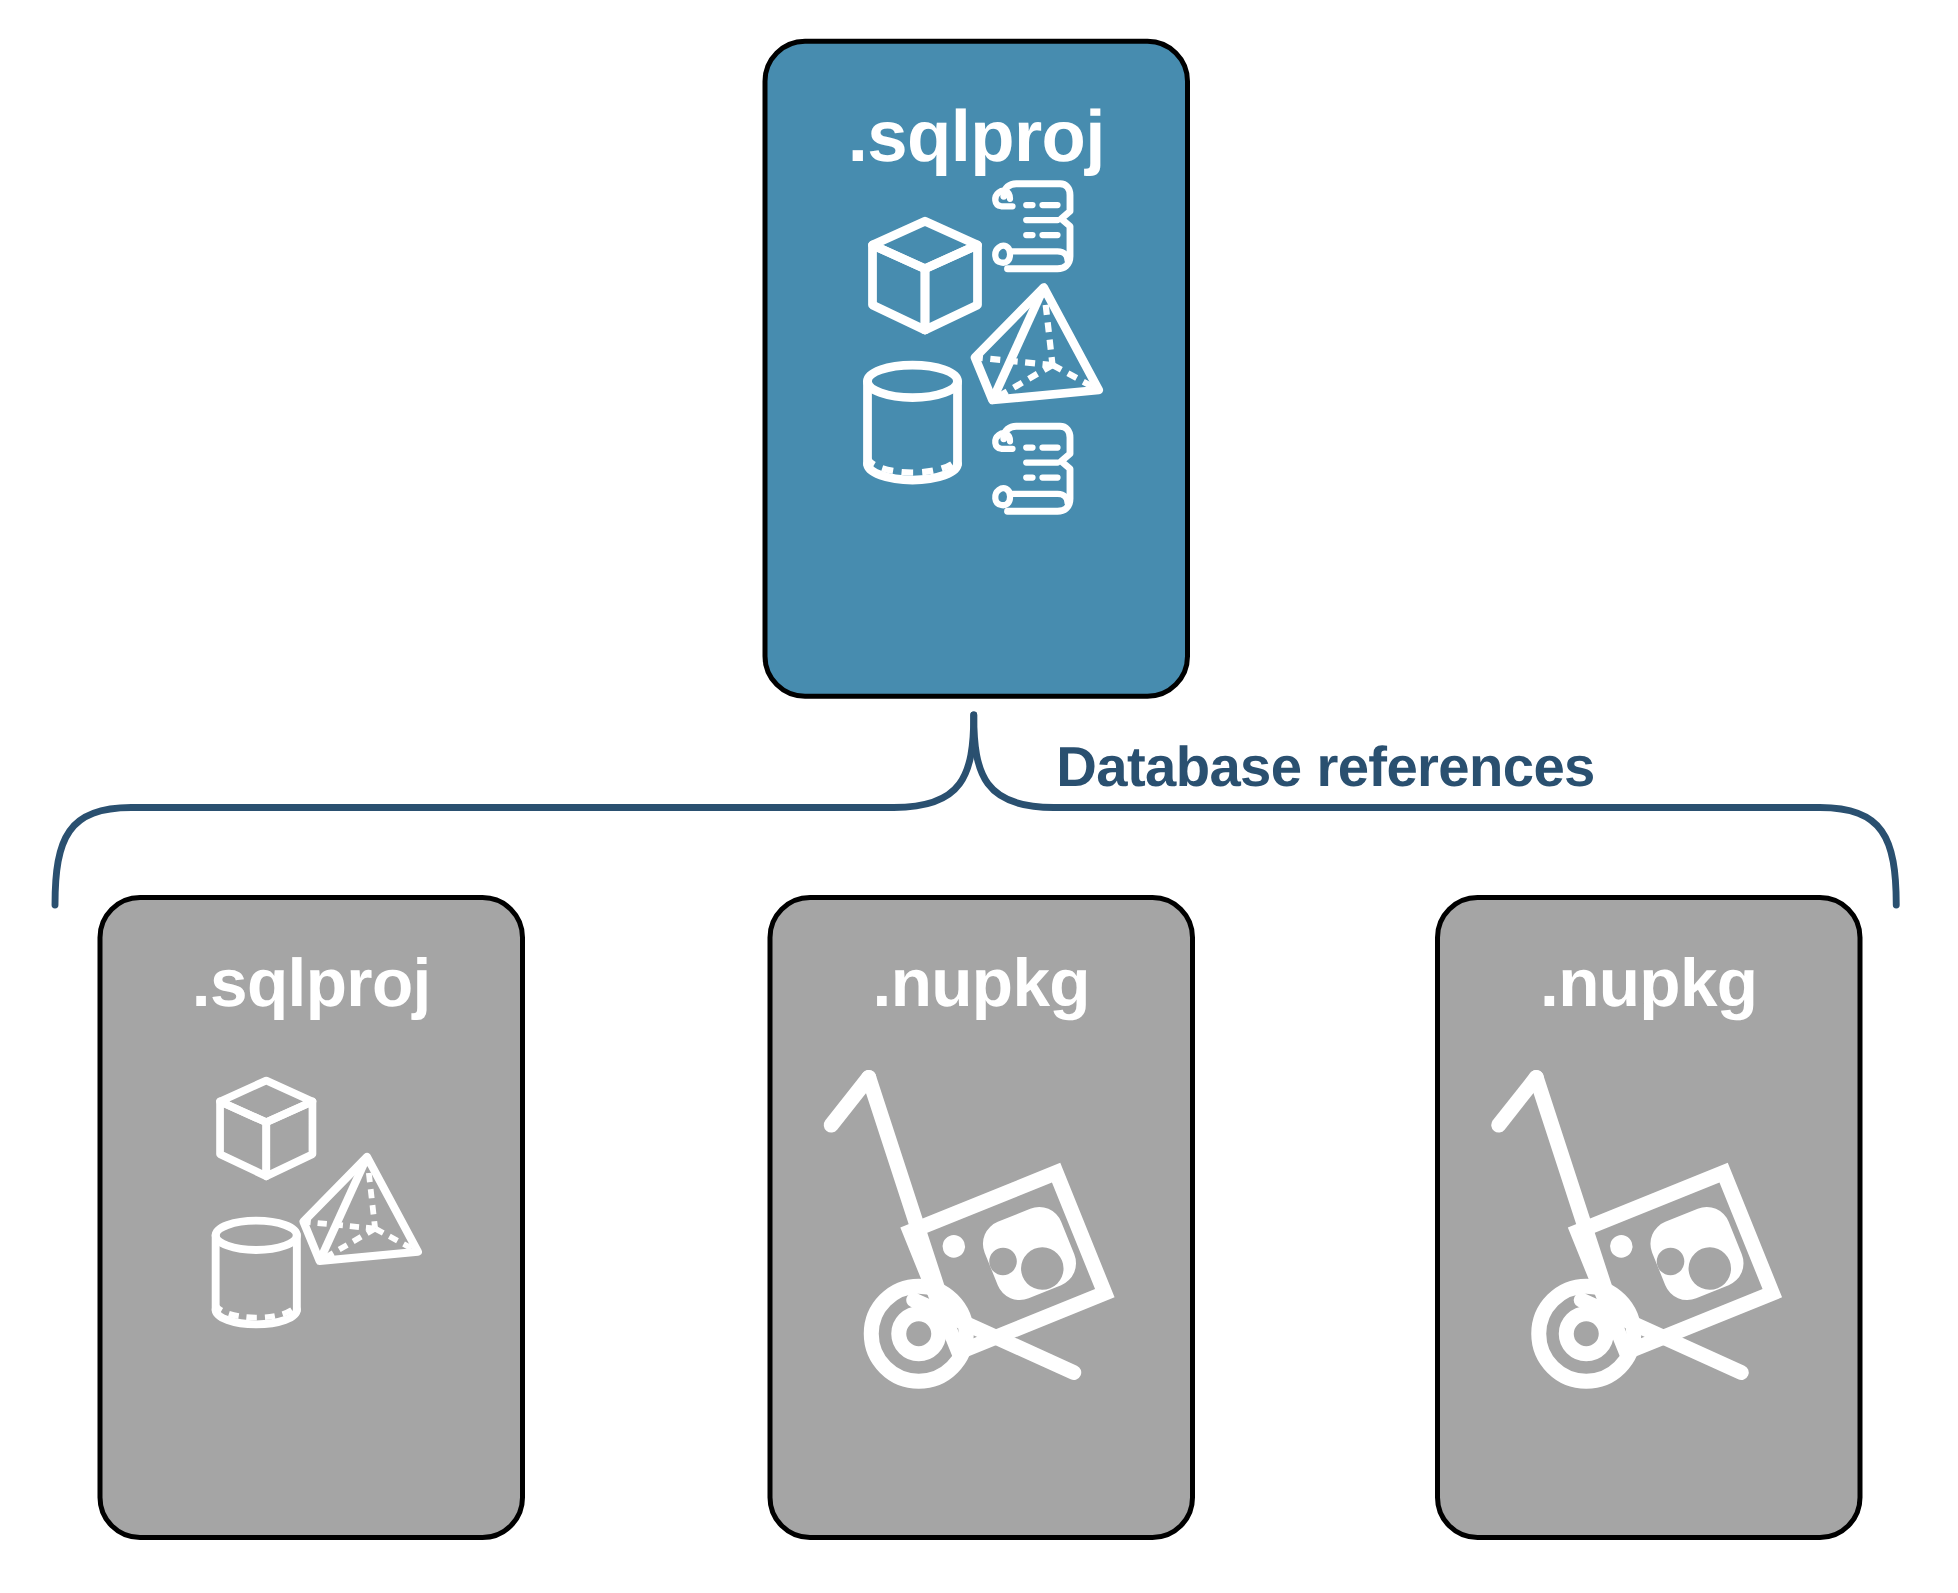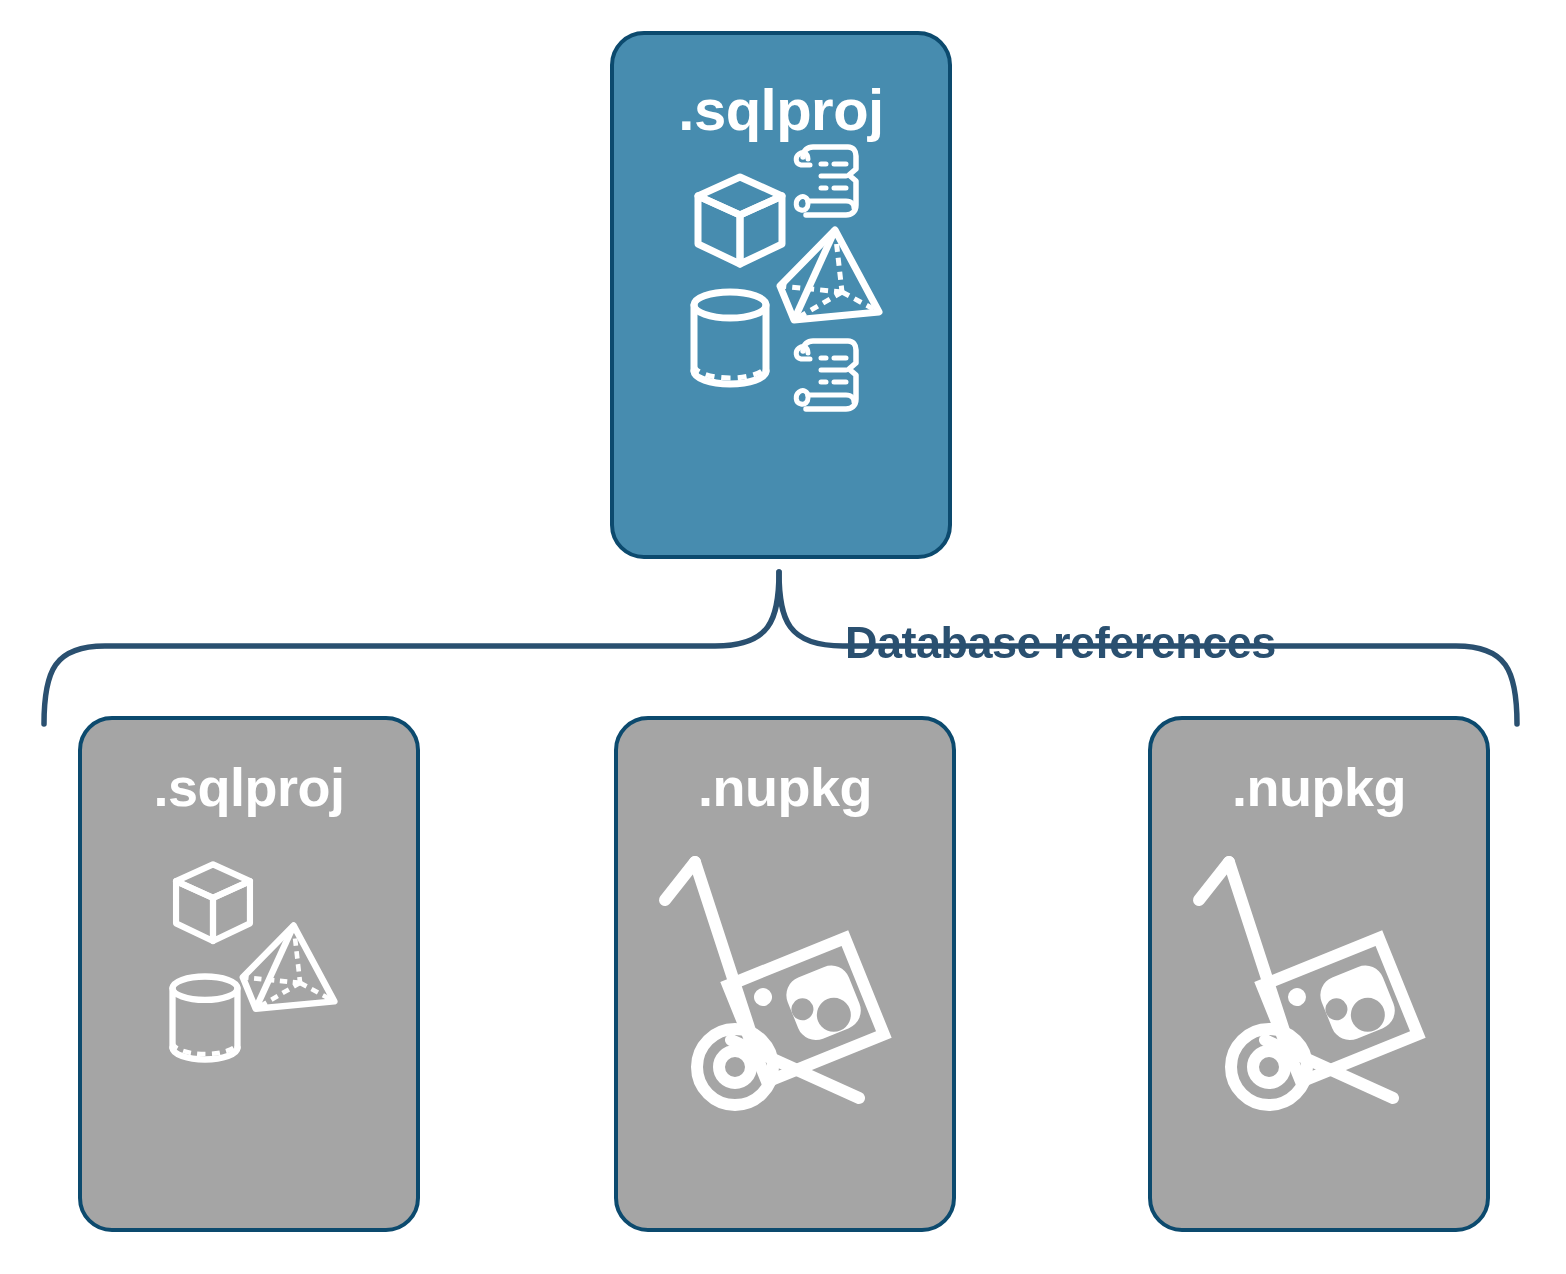--- a/index.html
+++ b/index.html
@@ -14,21 +14,21 @@
     position: relative;
     width: 1566px;
     height: 1274px;
     background: #ffffff;
     overflow: hidden;
   }
   .node {
     position: absolute;
     border-radius: 34px;
     box-sizing: border-box;
-    border: 4px solid #0c4a6e;
+    border: 4px solid #000000;
     display: flex;
     flex-direction: column;
     align-items: center;
   }
   .node.primary {
     background: #478CAF;
   }
   .node.secondary {
     background: #A5A5A5;
   }
@@ -75,21 +75,21 @@
     position: absolute;
     left: 0;
     top: 0;
     width: 1566px;
     height: 1274px;
     pointer-events: none;
   }
   #brace-label {
     position: absolute;
     left: 845px;
-    top: 617px;
+    top: 588px;
     font-size: 45px;
     font-weight: bold;
     color: #2A5070;
     white-space: nowrap;
     letter-spacing: -0.5px;
     user-select: none;
   }
 </style>
 </head>
 <body>

